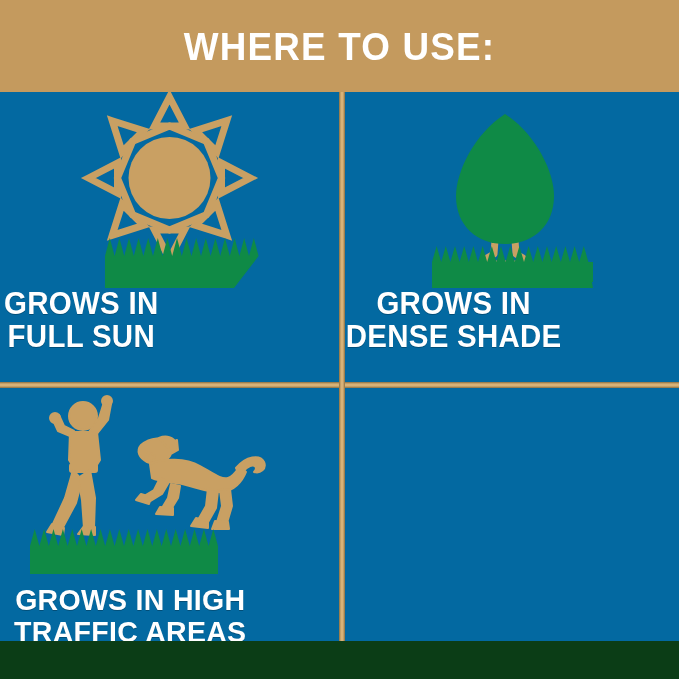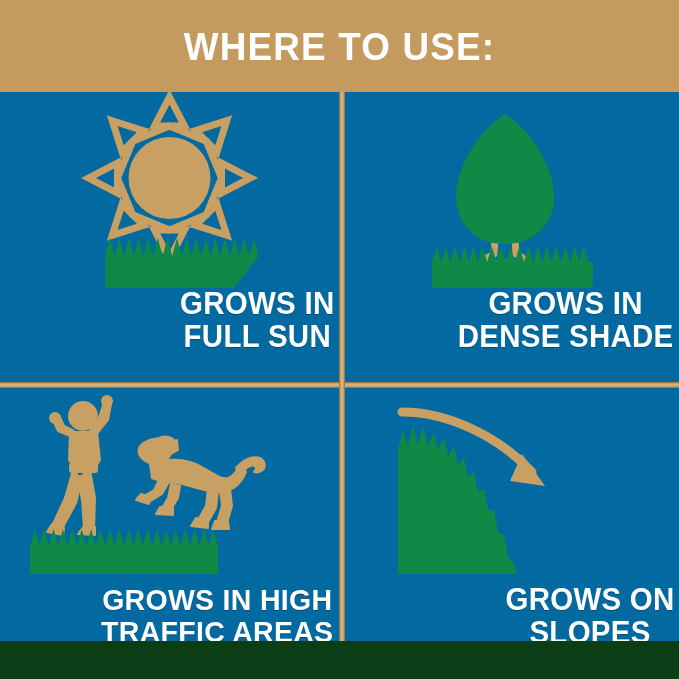--- a/index.html
+++ b/index.html
@@ -53,21 +53,21 @@
     width: 679px;
     height: 587px;
   }
   .cell {
     position: absolute;
     width: 339px;
     height: 291px;
     box-sizing: border-box;
     display: flex;
     flex-direction: column;
-    align-items: flex-end;
+    align-items: flex-start;
     justify-content: flex-start;
   }
   .cell.tl { left: 0;   top: 0; }
   .cell.tr { left: 340px; top: 0; }
   .cell.bl { left: 0;   top: 296px; width: 339px; height: 291px; padding-left: 8px; }
   .cell.br { left: 340px; top: 296px; width: 339px; height: 291px; }
 
   
   .divider-v {
     position: absolute;
@@ -272,40 +272,17 @@
               l4.7,-17 l4.7,17 l4.7,-17 l4.7,17 l4.7,-17 l4.7,17
               l4.7,-17 l4.7,17 l4.7,-17 l4.7,17 L210,186 Z"></path>
             <rect x="22" y="158" width="188" height="22" fill="#0f8a46"></rect>
           </g>
         </svg>
       </div>
       <div class="caption wide">GROWS IN HIGH
 TRAFFIC AREAS</div>
     </div>
 
-    <div class="cell br">
-      <div class="icon-zone">
-        <svg width="339" height="186" viewBox="0 0 339 186">
-
-          <path fill="#0f8a46" d="
-            M58,186
-            L58,60
-            l5,-18 l5,17 l5,-22 l5,20 l5,-19 l5,20
-            l6,-14 l4,17 l6,-11 l4,18 l6,-10 l4,19
-            l6,-7 l4,19 l6,-5 l4,20 l6,-3 l4,21
-            l6,0 l4,22 l6,3 l4,22 l6,6 l4,22
-            l6,9 l4,21 l6,12 l4,19 l6,15 l4,15
-            L190,186 Z"></path>
-
-          <g>
-            <path d="M62,24 C110,24 160,50 192,84" fill="none" stroke="#c9a063" stroke-width="9" stroke-linecap="round"></path>
-            <polygon points="182,66 205,98 170,93" fill="#c9a063"></polygon>
-          </g>
-        </svg>
-      </div>
-      <div class="caption">GROWS ON
-SLOPES</div>
-    </div>
 
     <div class="divider-h"></div>
     <div class="divider-v"></div>
   </div>
 </div>
 
 </body></html>

